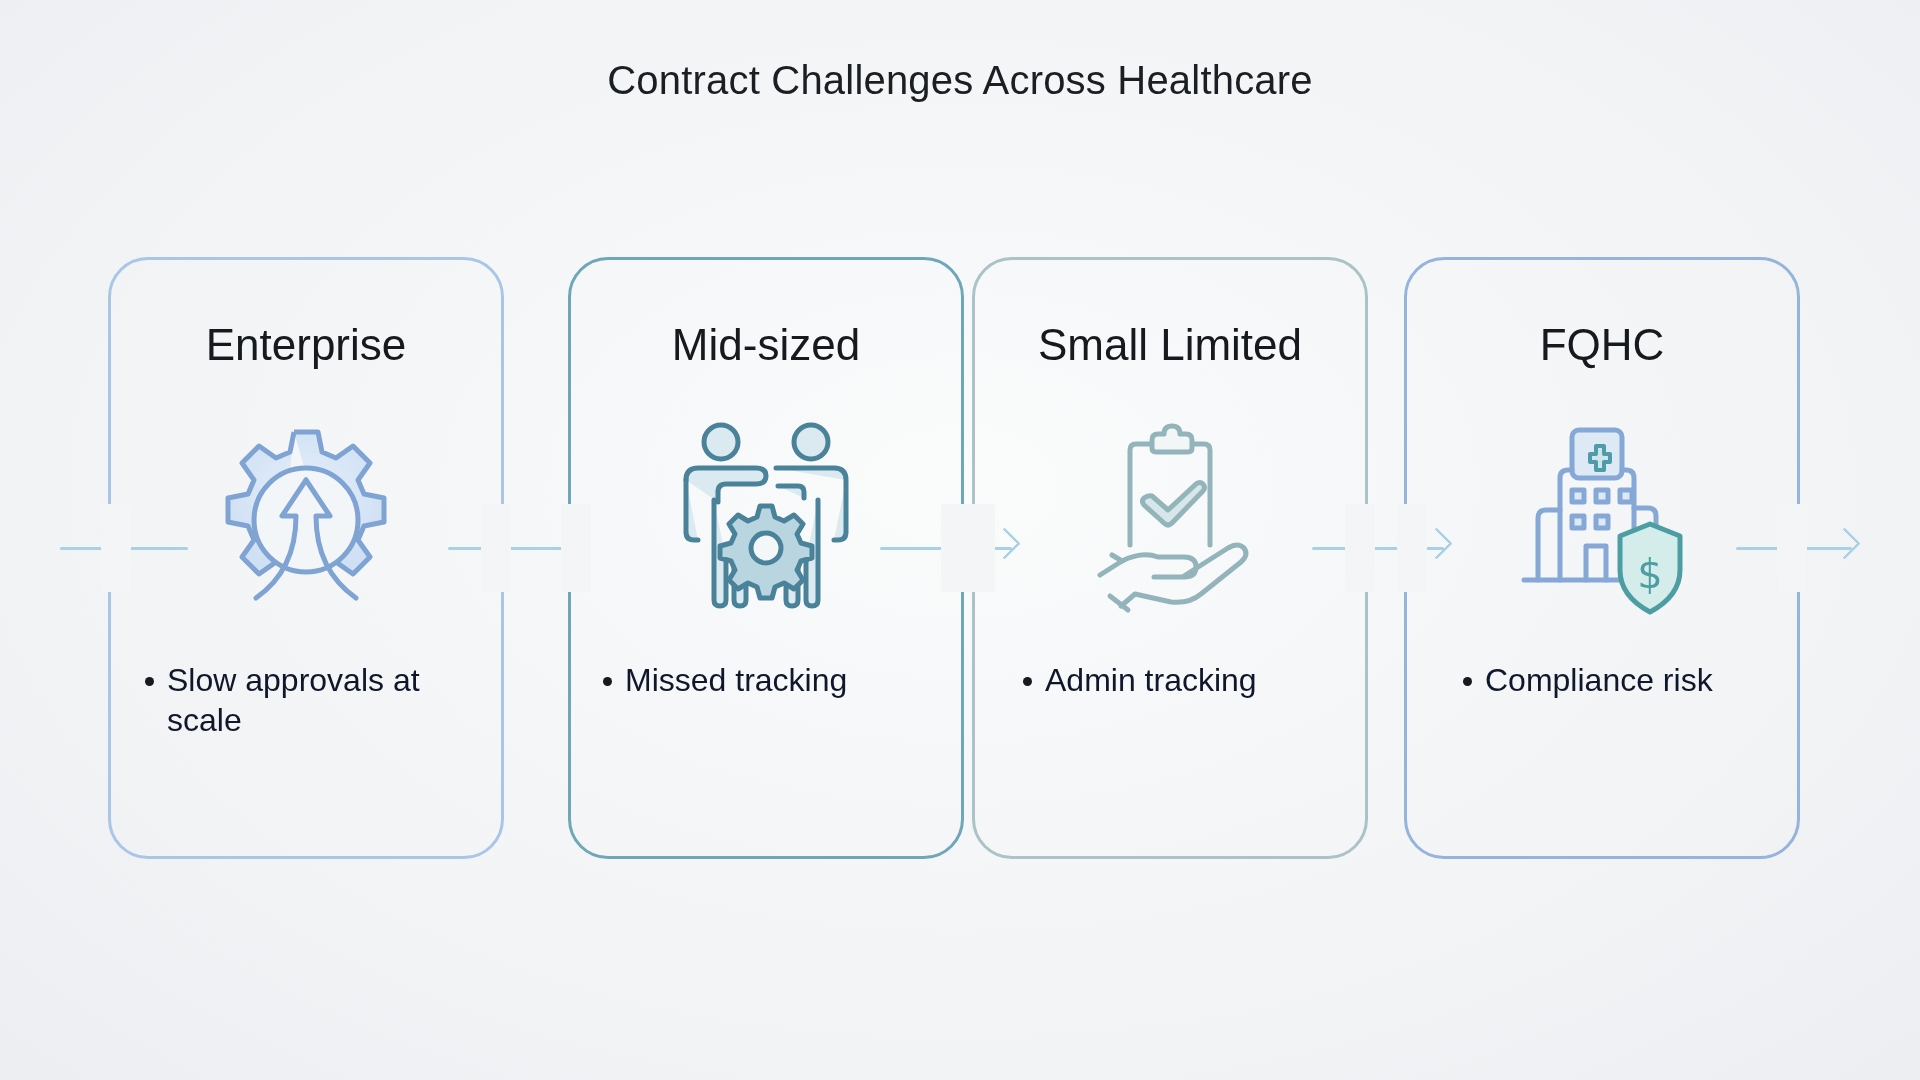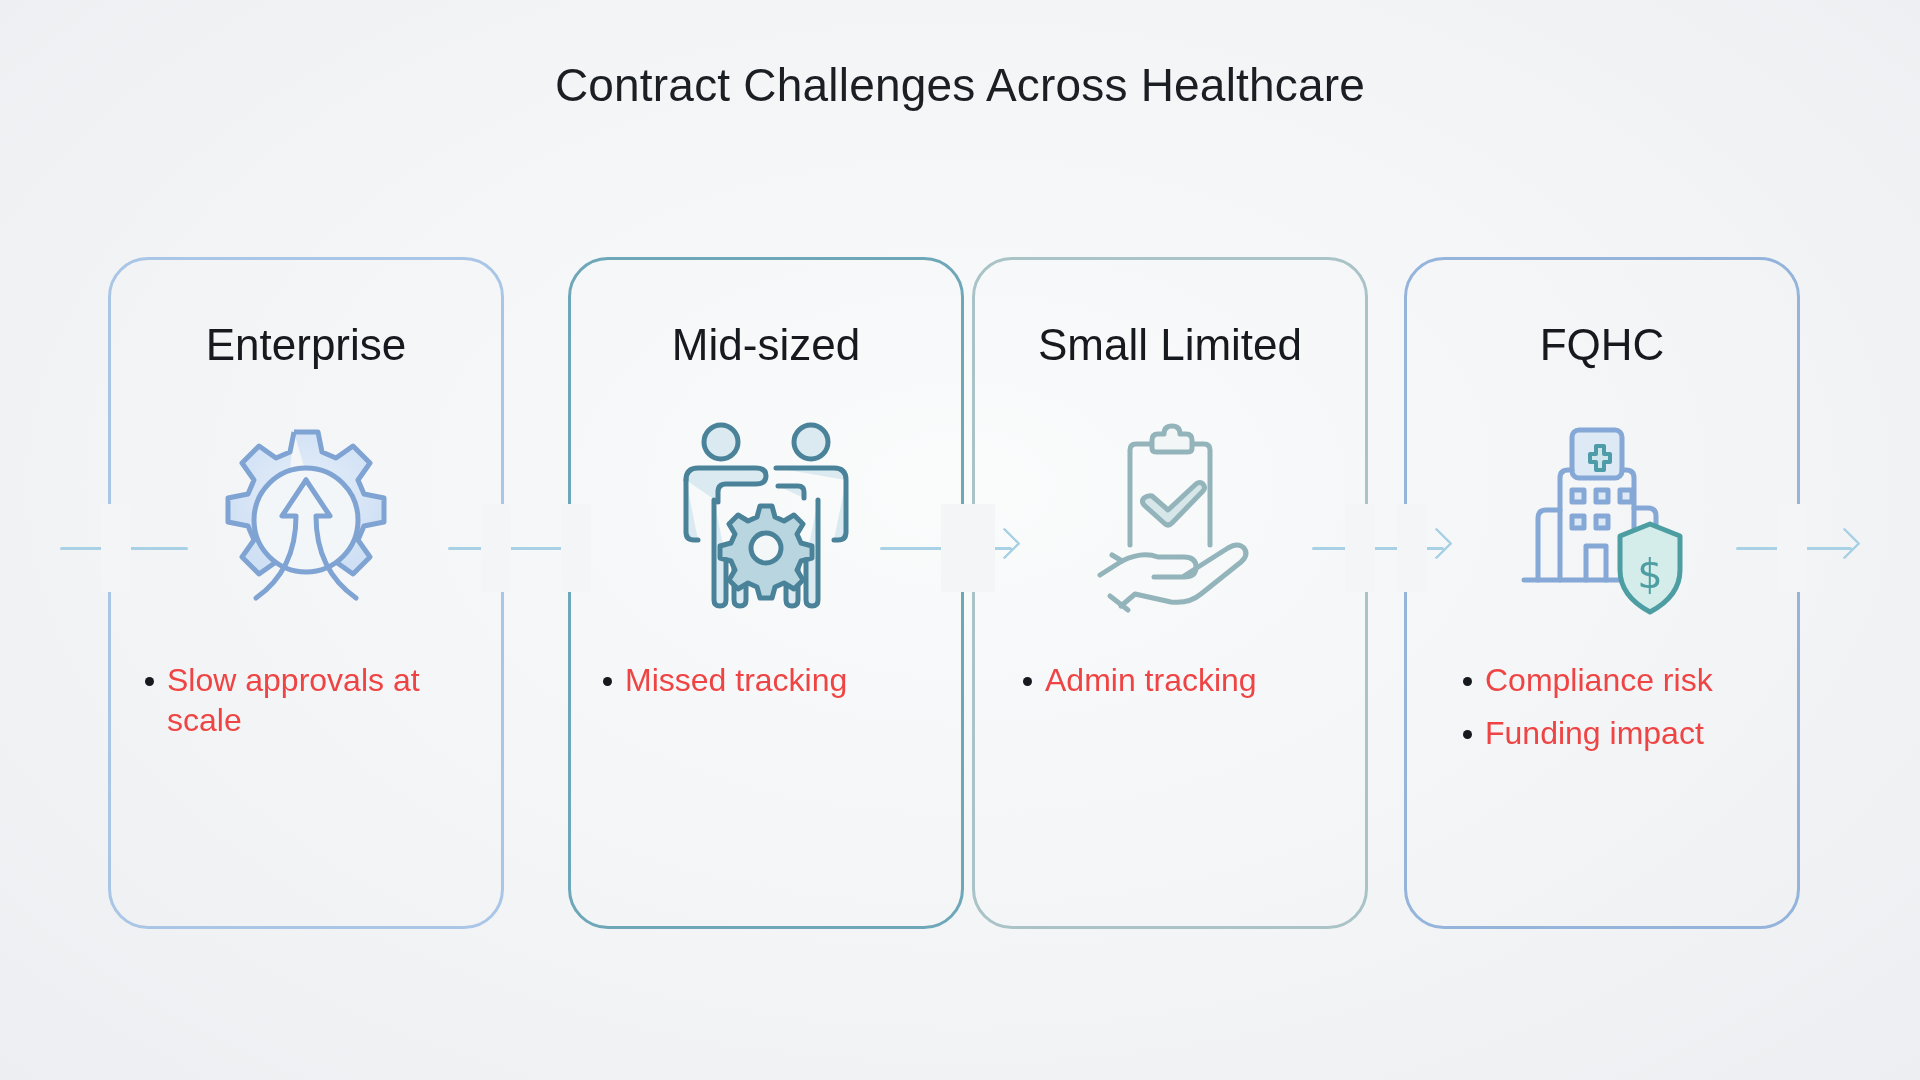--- a/index.html
+++ b/index.html
@@ -1,28 +1,28 @@
 <!DOCTYPE html>
 <html><head>
 <meta charset="utf-8">
 <style>
   html,body{margin:0;padding:0;}
   body{width:1920px;height:1080px;overflow:hidden;position:relative;
     background:radial-gradient(ellipse at 50% 45%, #fafbfb 0%, #f3f4f6 60%, #eceef1 100%);
     font-family:"Liberation Sans","DejaVu Sans",sans-serif;color:#15181c;}
-  .title{position:absolute;left:0;width:1920px;top:58px;text-align:center;font-size:46px;font-weight:400;letter-spacing:0.2px;color:#1b1f24;}
+  .title{position:absolute;left:0;width:1920px;top:58px;text-align:center;font-size:40px;font-weight:400;letter-spacing:0.2px;color:#1b1f24;}
   .flow-line{position:absolute;height:3px;border-radius:2px;background:#a9d1e6;top:547px;}
   .arrow-head{position:absolute;top:532px;width:20px;height:20px;border-top:3px solid #a9d1e6;border-right:3px solid #a9d1e6;transform:rotate(45deg);border-radius:2px;}
-  .card{position:absolute;top:257px;width:396px;height:672px;box-sizing:border-box;border:3px solid;border-radius:40px;background:transparent;}
+  .card{position:absolute;top:257px;width:396px;height:602px;box-sizing:border-box;border:3px solid;border-radius:40px;background:transparent;}
   .card .gap-mask{position:absolute;top:244px;width:30px;height:88px;background:#f4f5f6;}
   .card .gap-mask.left{left:-10px;}
   .card .gap-mask.right{right:-10px;}
   .card-title{position:absolute;left:0;right:0;top:60px;text-align:center;font-size:44px;font-weight:400;color:#16191d;}
   .card-icon{position:absolute;left:50%;top:160px;width:200px;height:200px;margin-left:-100px;}
-  .bullets{position:absolute;top:400px;left:56px;right:20px;margin:0;padding:0;list-style:none;font-size:32px;line-height:40px;color:#ef4444;}
+  .bullets{position:absolute;top:400px;left:56px;right:20px;margin:0;padding:0;list-style:none;font-size:32px;line-height:40px;color:#0f172a;}
   .bullets li{position:relative;padding-left:24px;margin-bottom:13px;}
   .bullets li::before{content:"";position:absolute;left:2px;top:17px;width:9px;height:9px;border-radius:50%;background:#16191d;}
 </style>
 </head>
 <body>
 
 <div class="title">Contract Challenges Across Healthcare</div>
 
 <div class="flow-line" style="left:60px;width:128px;"></div>
 <div class="flow-line" style="left:448px;width:132px;"></div>
@@ -111,15 +111,14 @@
       <rect x="118" y="70" width="12" height="12" fill="#dde9f5"></rect>
       <rect x="70" y="96" width="12" height="12" fill="#dde9f5"></rect>
       <rect x="94" y="96" width="12" height="12" fill="#dde9f5"></rect>
     </g>
     <path d="M88 34 h6 v-8 h8 v8 h6 v8 h-6 v8 h-8 v-8 h-6 z" fill="#cfe5ec" stroke="#4e9ca8" stroke-width="4" stroke-linejoin="round"></path>
     <path d="M148 104 l30 12 v34 q0 26 -30 42 q-30 -16 -30 -42 v-34 z" fill="#d4ecea" stroke="#4c9ea3" stroke-width="5" stroke-linejoin="round"></path>
     <text x="148" y="168" text-anchor="middle" font-size="40" font-family="DejaVu Sans, sans-serif" fill="#4c9ea3">$</text>
   </svg>
   <ul class="bullets" style="left:54px;">
     <li>Compliance risk</li>
-    <li>Funding impact</li>
   </ul>
 </div>
 
 </body></html>

